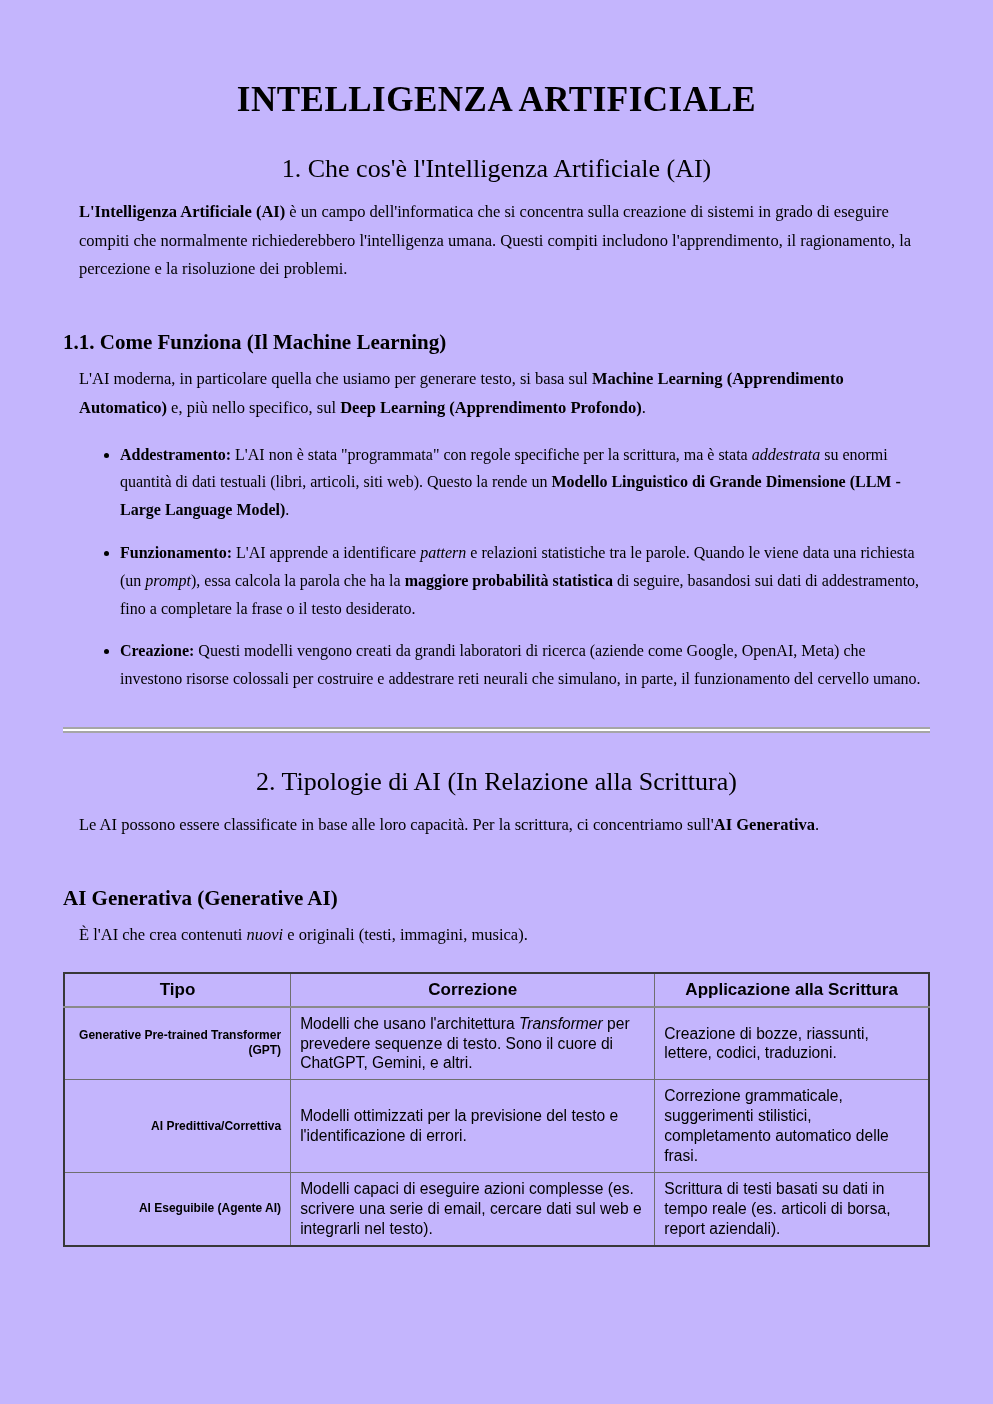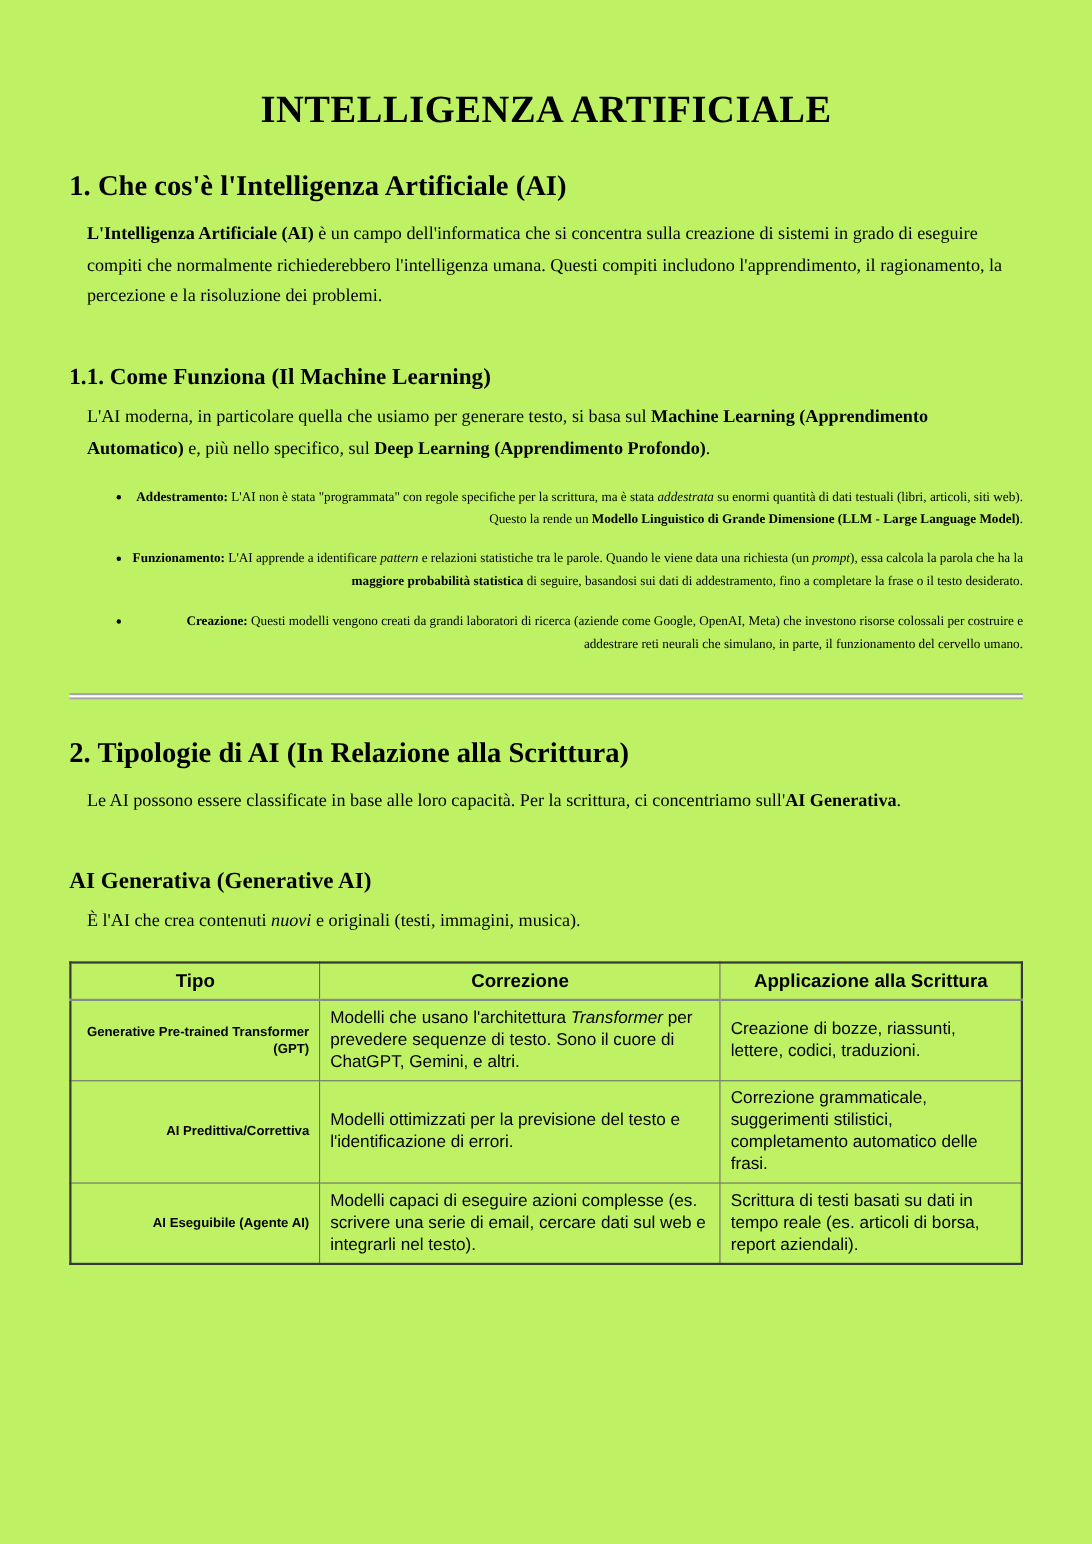--- a/index.html
+++ b/index.html
@@ -3,56 +3,56 @@
 <meta charset="utf-8">
 <style>
   html, body { margin:0; padding:0; background:#ffffff; }
   .page {
     width: 993px;
     min-height: 1404px;
     box-sizing: border-box;
     padding: 56px 63px 40px 63px;
     font-family: "Liberation Serif", serif;
     color: #000000;
-    background: #bef264;
+    background: #c4b5fd;
   }
   .b { font-weight: bold; }
   .i { font-style: italic; }
 
   .doc-title {
     font-size: 35px;
     font-weight: bold;
     text-align: center;
     margin: 24px 0 30px 0;
     letter-spacing: 0.5px;
   }
   .h-section {
     font-size: 26px;
-    font-weight: bold;
+    font-weight: normal;
     margin: 34px 0 14px 0;
+    text-align: center;
   }
   .h-sub {
     font-size: 21px;
     font-weight: bold;
     margin: 46px 0 10px 0;
   }
   p.body {
     font-size: 16.5px;
     line-height: 1.74;
     margin: 10px 0 18px 16px;
   }
   ul.bullets {
     margin: 18px 0 26px 0;
     padding-left: 57px;
   }
   ul.bullets li {
-    font-size: 12px;
+    font-size: 16px;
     line-height: 1.74;
     margin-bottom: 15px;
-    text-align: right;
   }
   hr.divider {
     border: none;
     height: 2px;
     border-top: 2px solid #a6a6a6;
     border-bottom: 2px solid #a6a6a6;
     background: #ffffff;
     margin: 34px 0 16px 0;
   }
 

